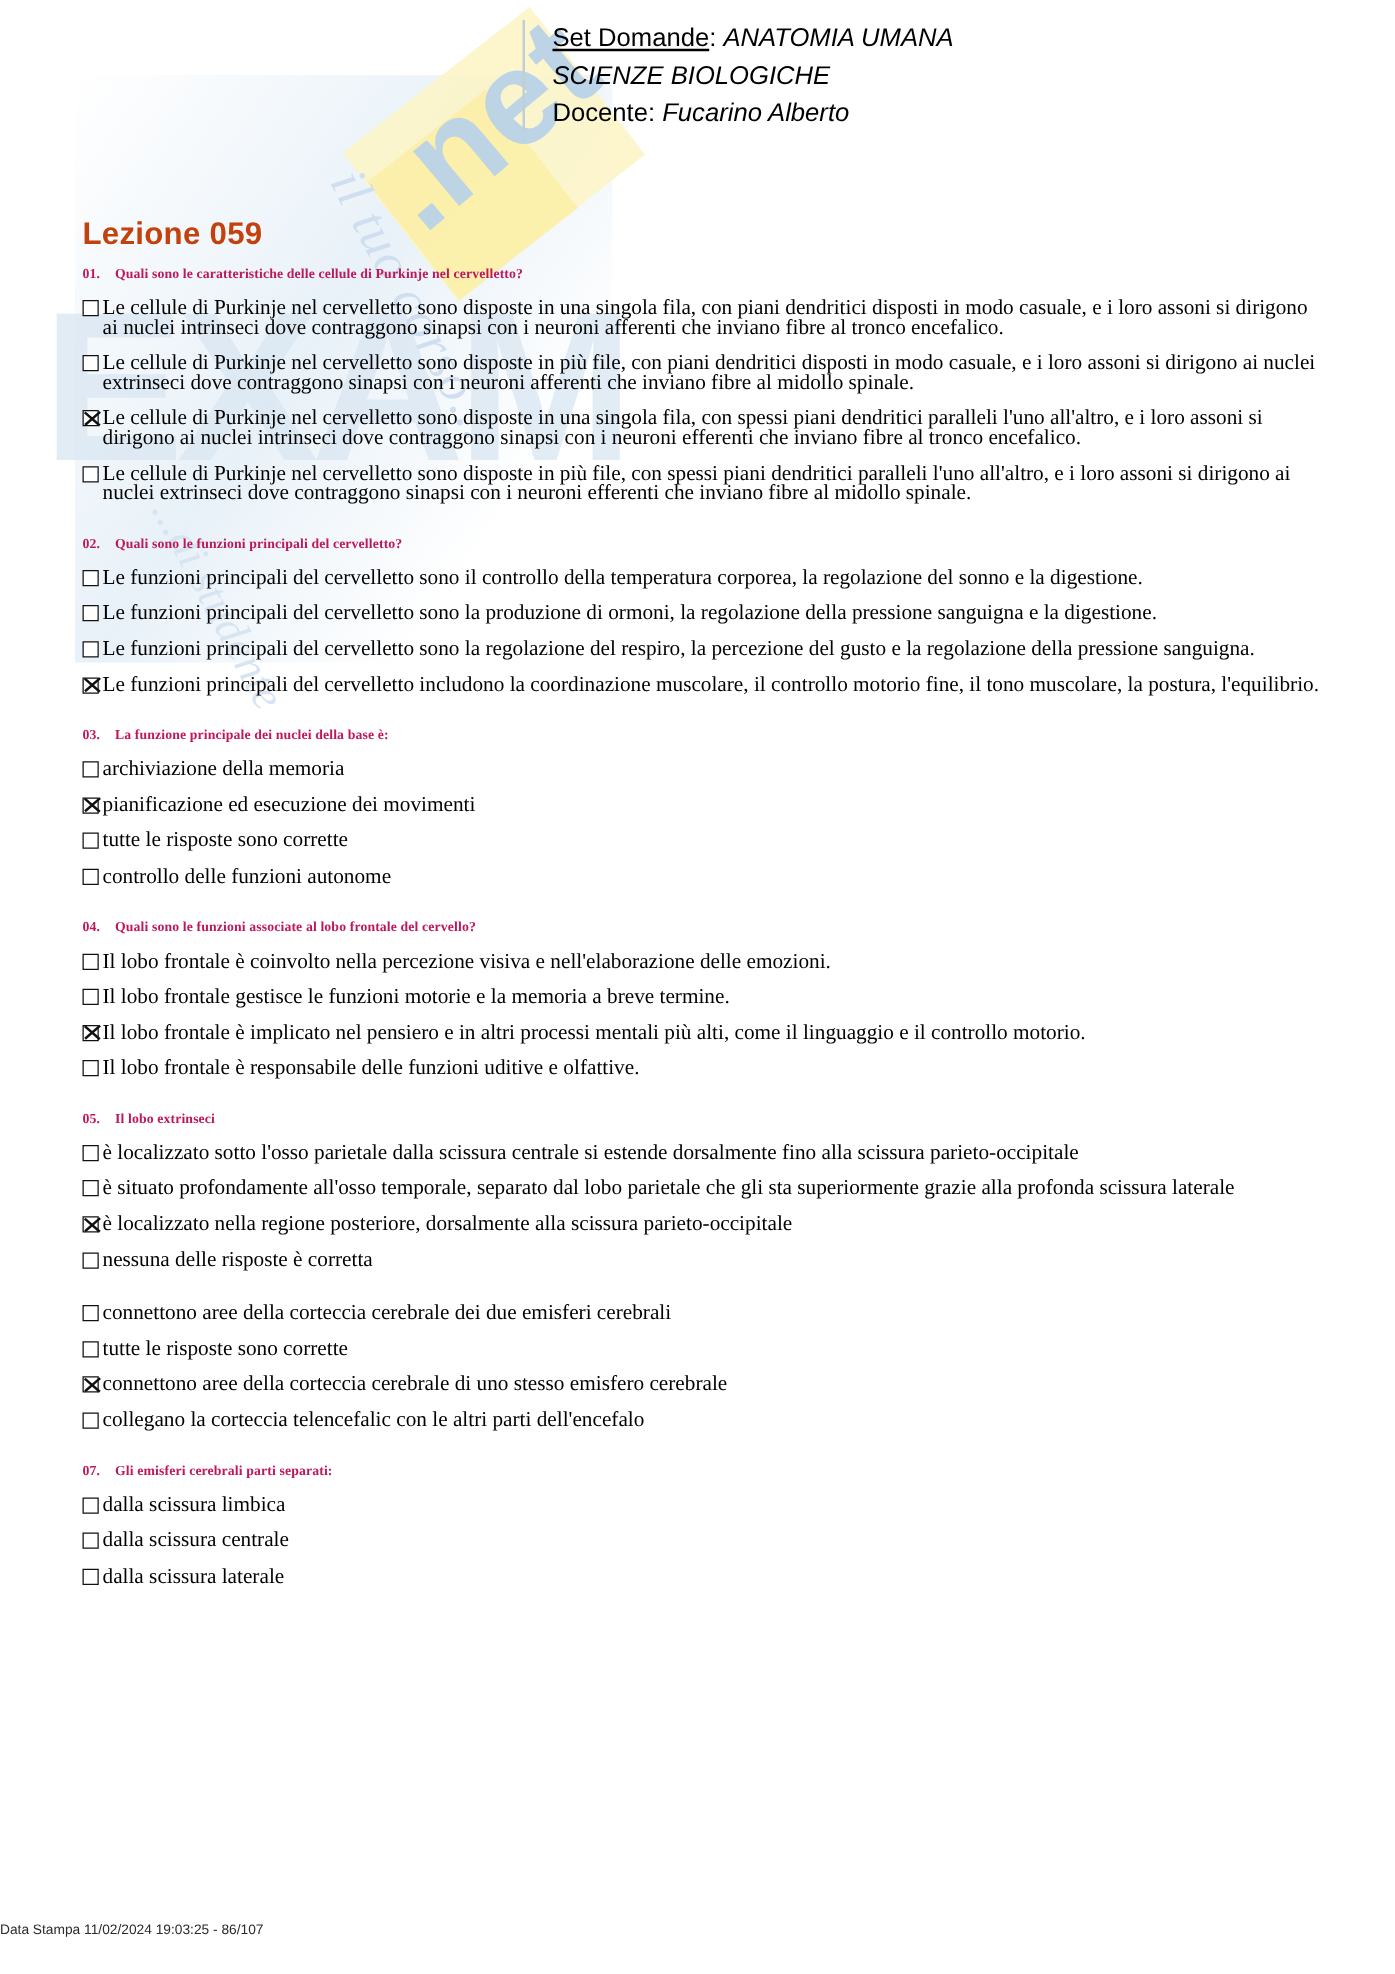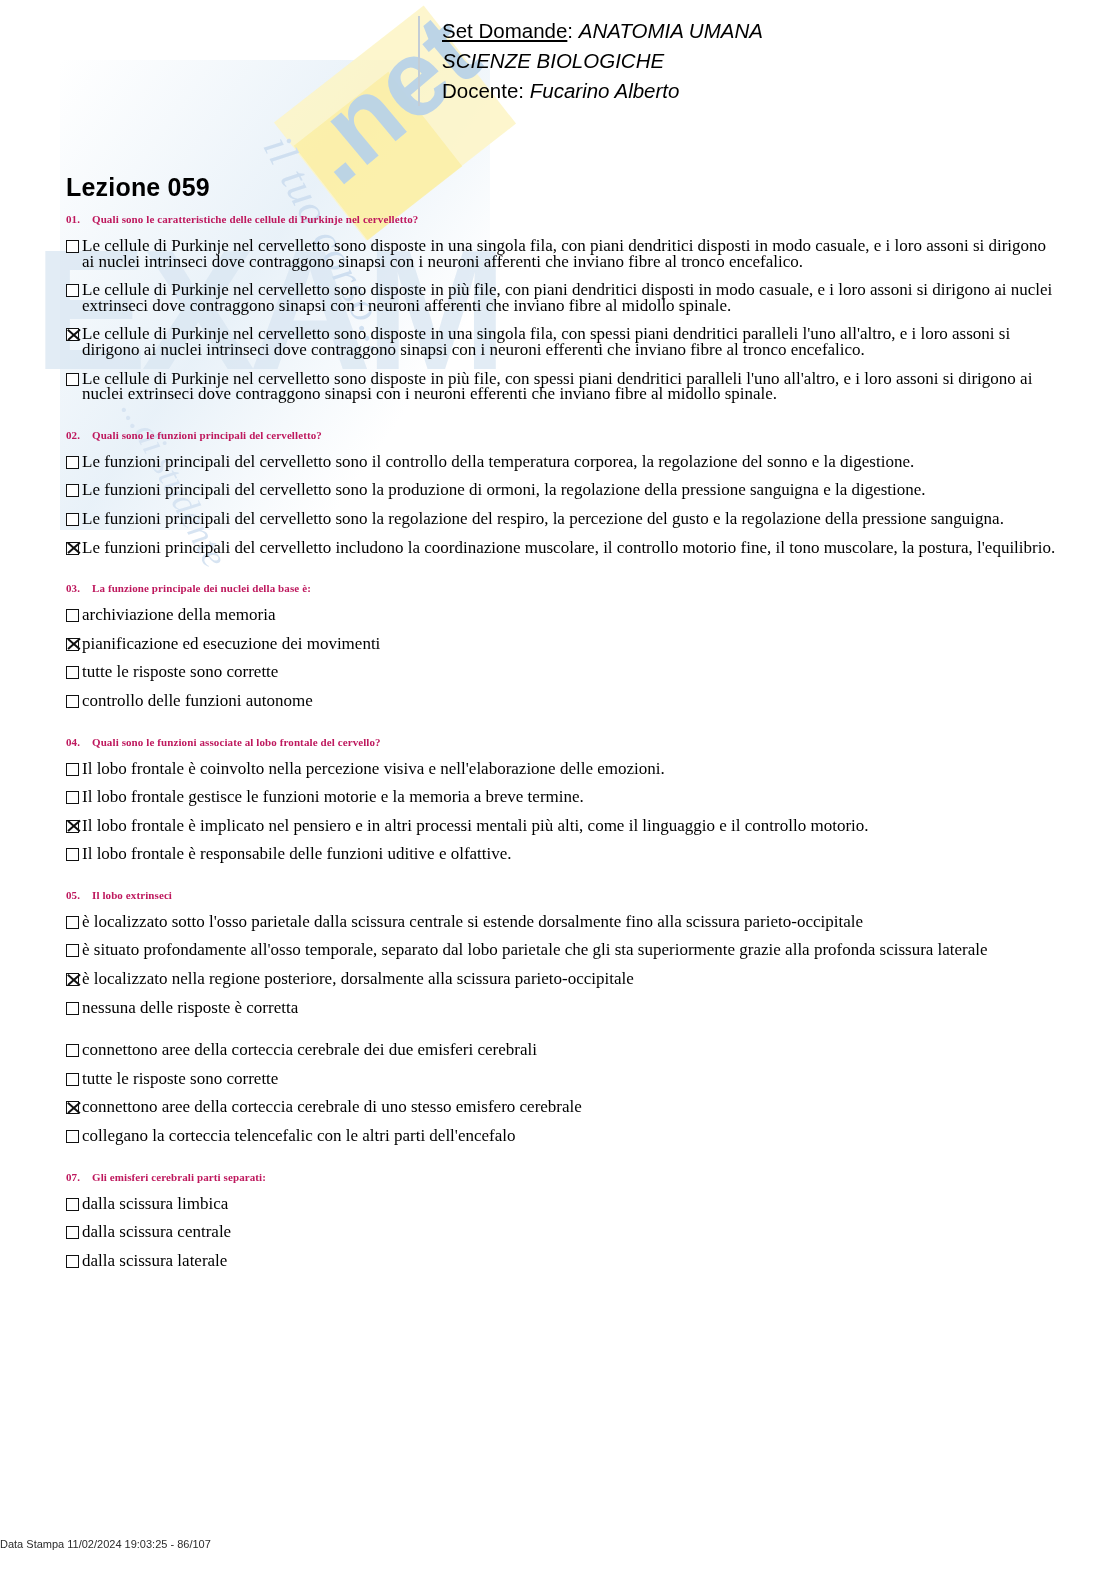--- a/index.html
+++ b/index.html
@@ -117,21 +117,21 @@
   .hdr-value { font-style: italic; }
   .hdr-line2 { font-style: italic; }
 
   
   .lesson-title {
     position: absolute;
     left: 66px; top: 173px;
     font-family: "Liberation Sans", "DejaVu Sans", sans-serif;
     font-size: 25px;
     font-weight: bold;
-    color: #000000;
+    color: #c2410c;
     letter-spacing: .2px;
   }
 
   
   .questions {
     position: absolute;
     left: 66px; top: 213px;
     width: 990px;
   }
   .question-block { margin-bottom: 2px; }

